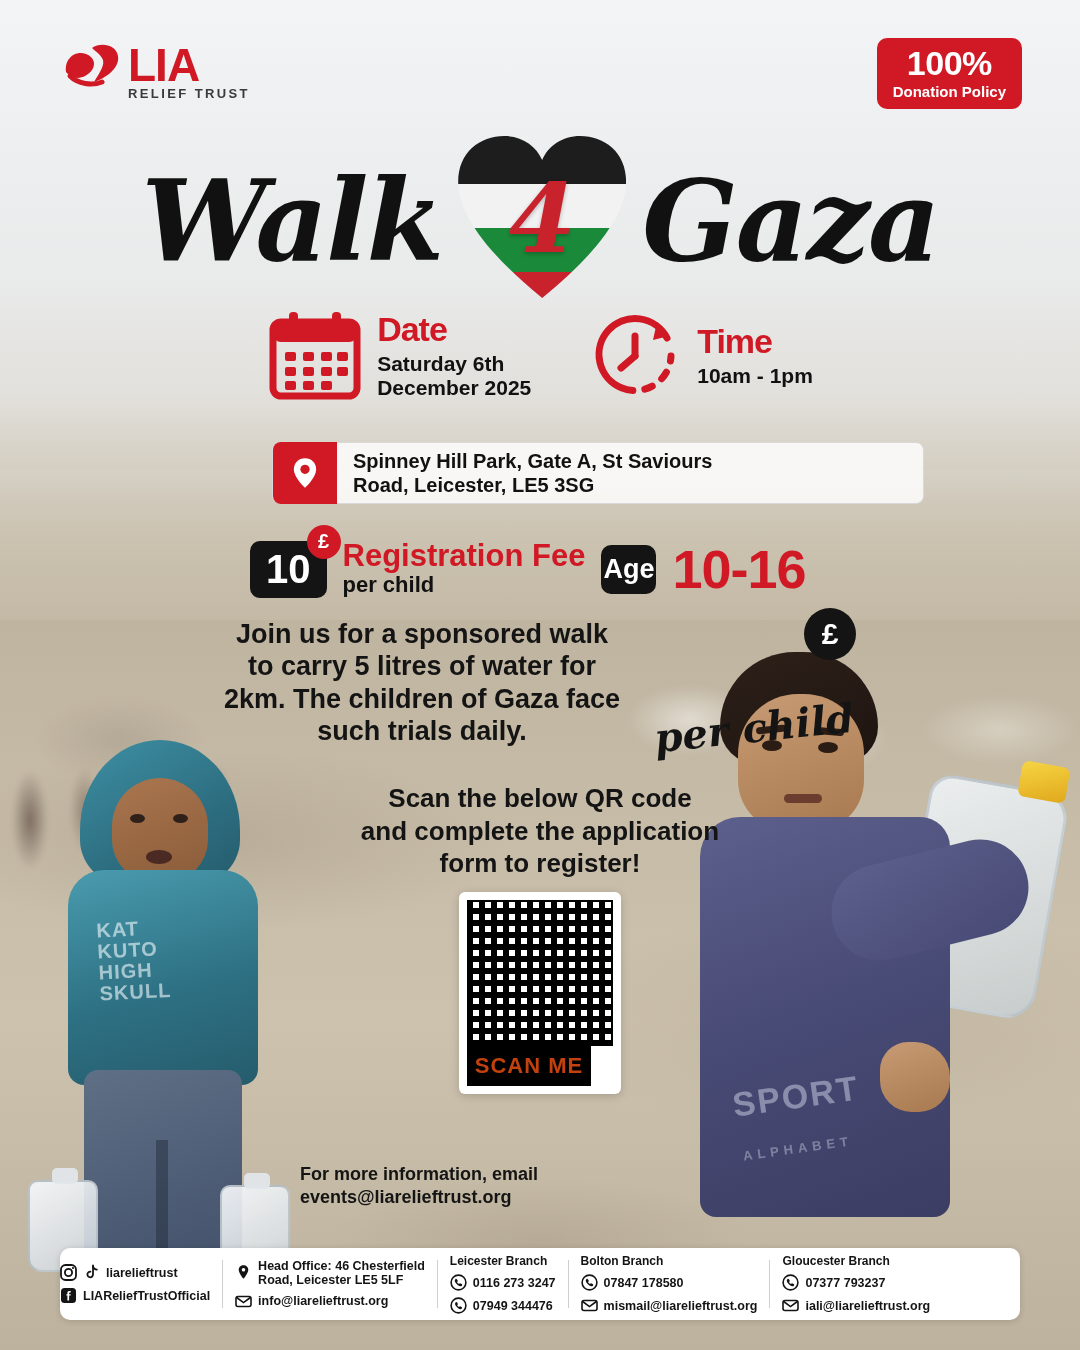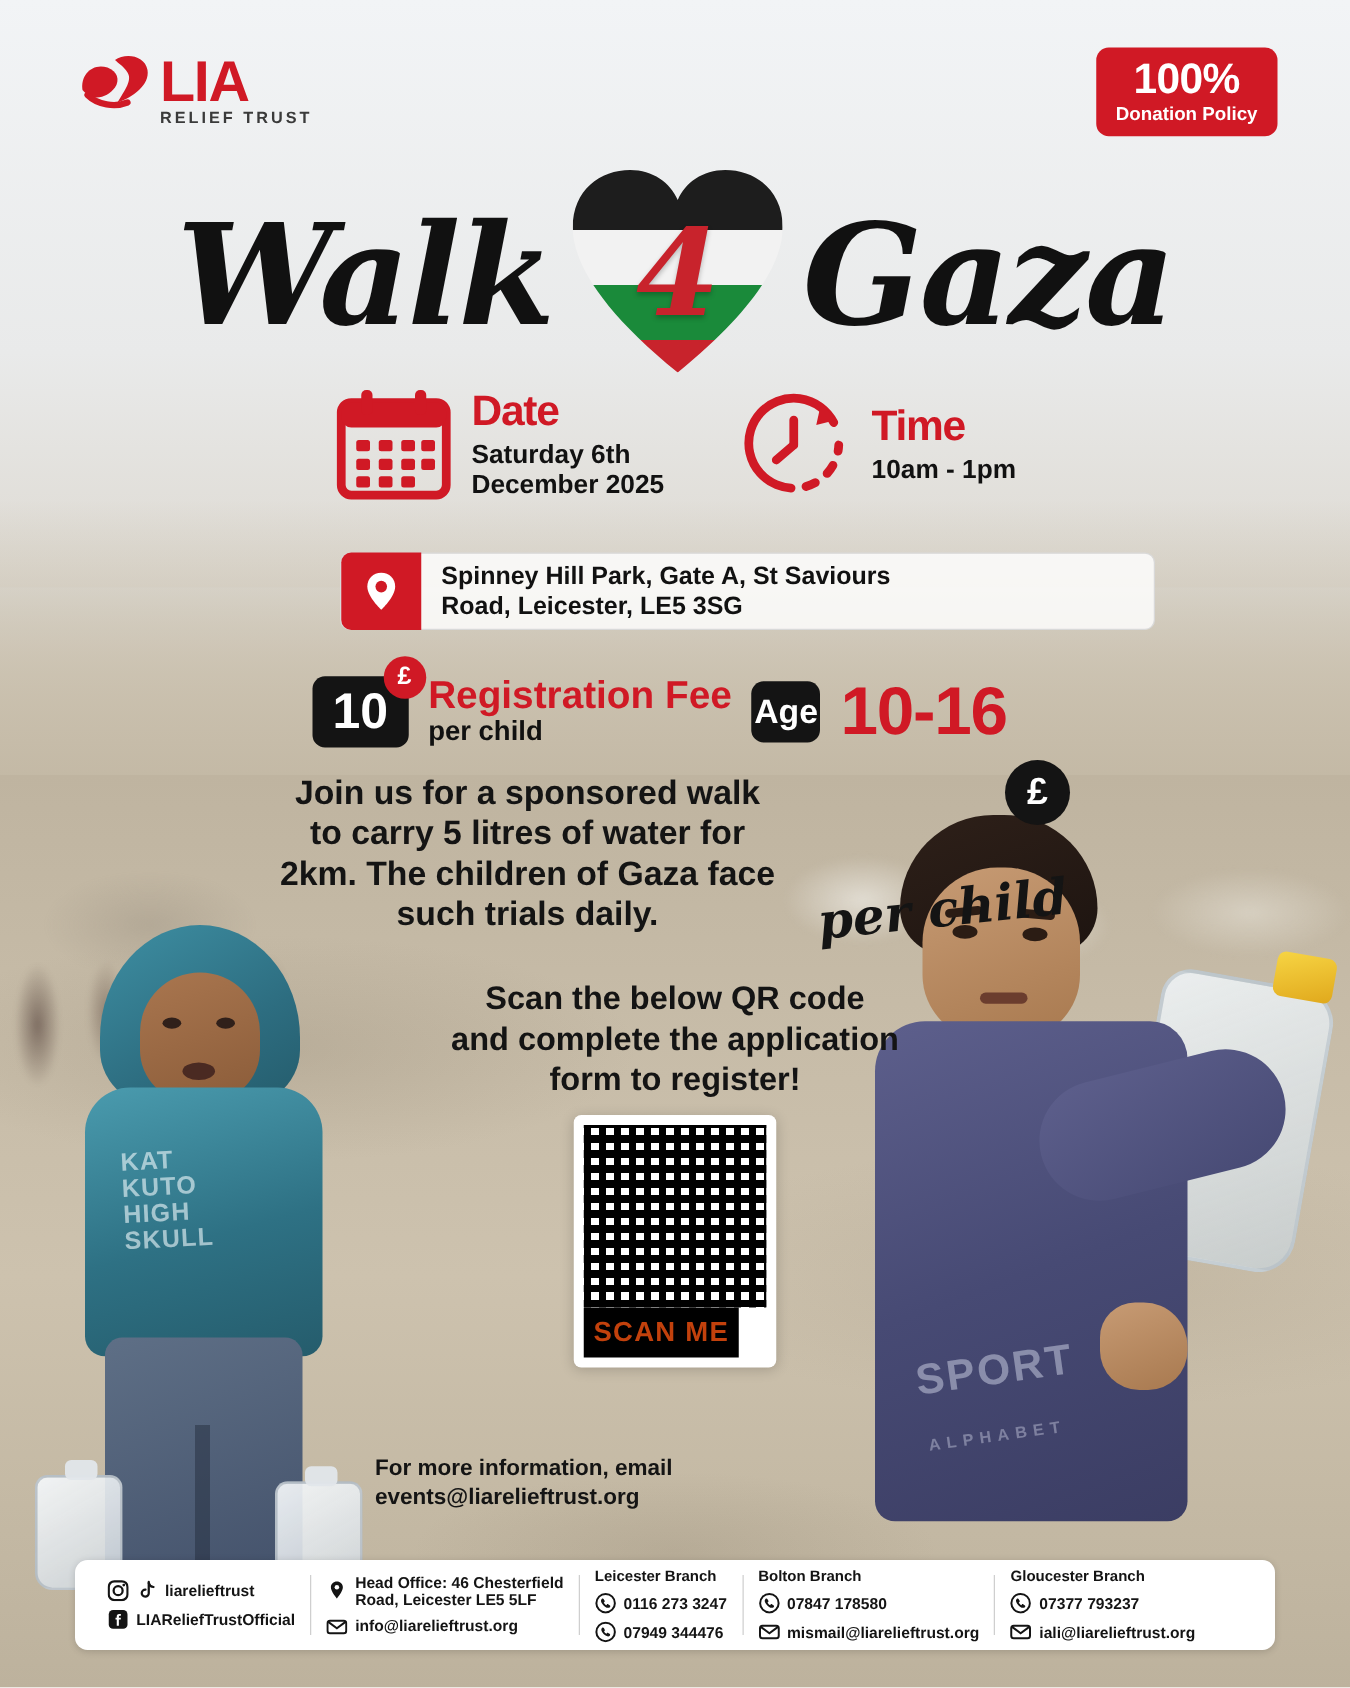--- a/index.html
+++ b/index.html
@@ -300,21 +300,21 @@
   }
 
   .email-block {
     position: absolute; left: 300px; top: 1135px; width: 480px; 
     font-size: 18px; font-weight: bold; color: #141414; line-height: 1.25; margin-top: 28px;
   }
 
   .footer {
     position: absolute; left: 60px; bottom: 30px; width: 960px; height: 72px;
     background: #fff; border-radius: 10px;
-    display: flex; align-items: center; padding: 0 26px;
+    display: flex; align-items: center; padding: 0 0;
     box-shadow: 0 1px 6px rgba(0,0,0,0.15);
   }
   .fcol { display: flex; flex-direction: column; justify-content: center; gap: 6px; }
   .frow { display: flex; align-items: center; gap: 6px; font-size: 12.5px; font-weight: bold; color: #141414; white-space: nowrap; }
   .fsep { width: 1px; height: 48px; background: #cfcfcf; margin: 0 12px; }
   .ftitle { font-size: 12px; font-weight: bold; color: #141414; }
   .ico { width: 17px; height: 17px; flex: 0 0 17px; }
 </style>
 </head>
 <body>

